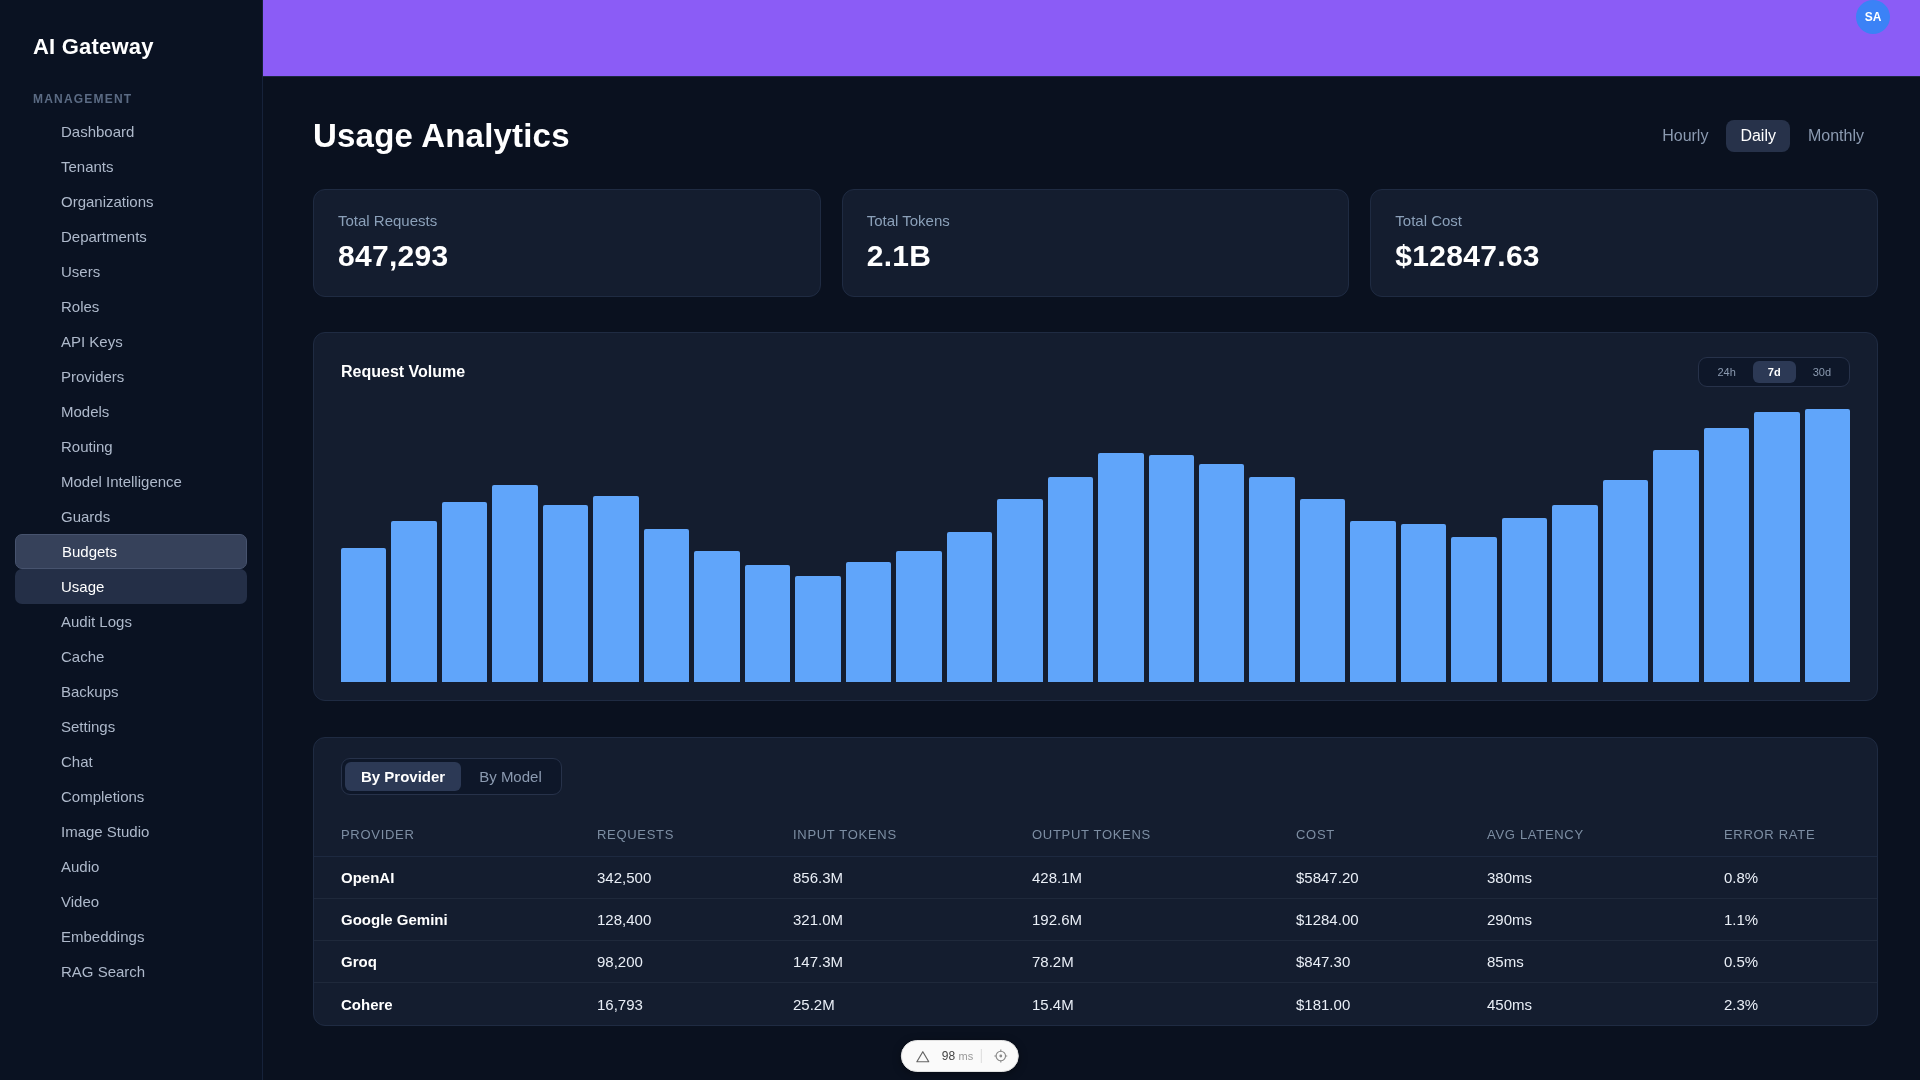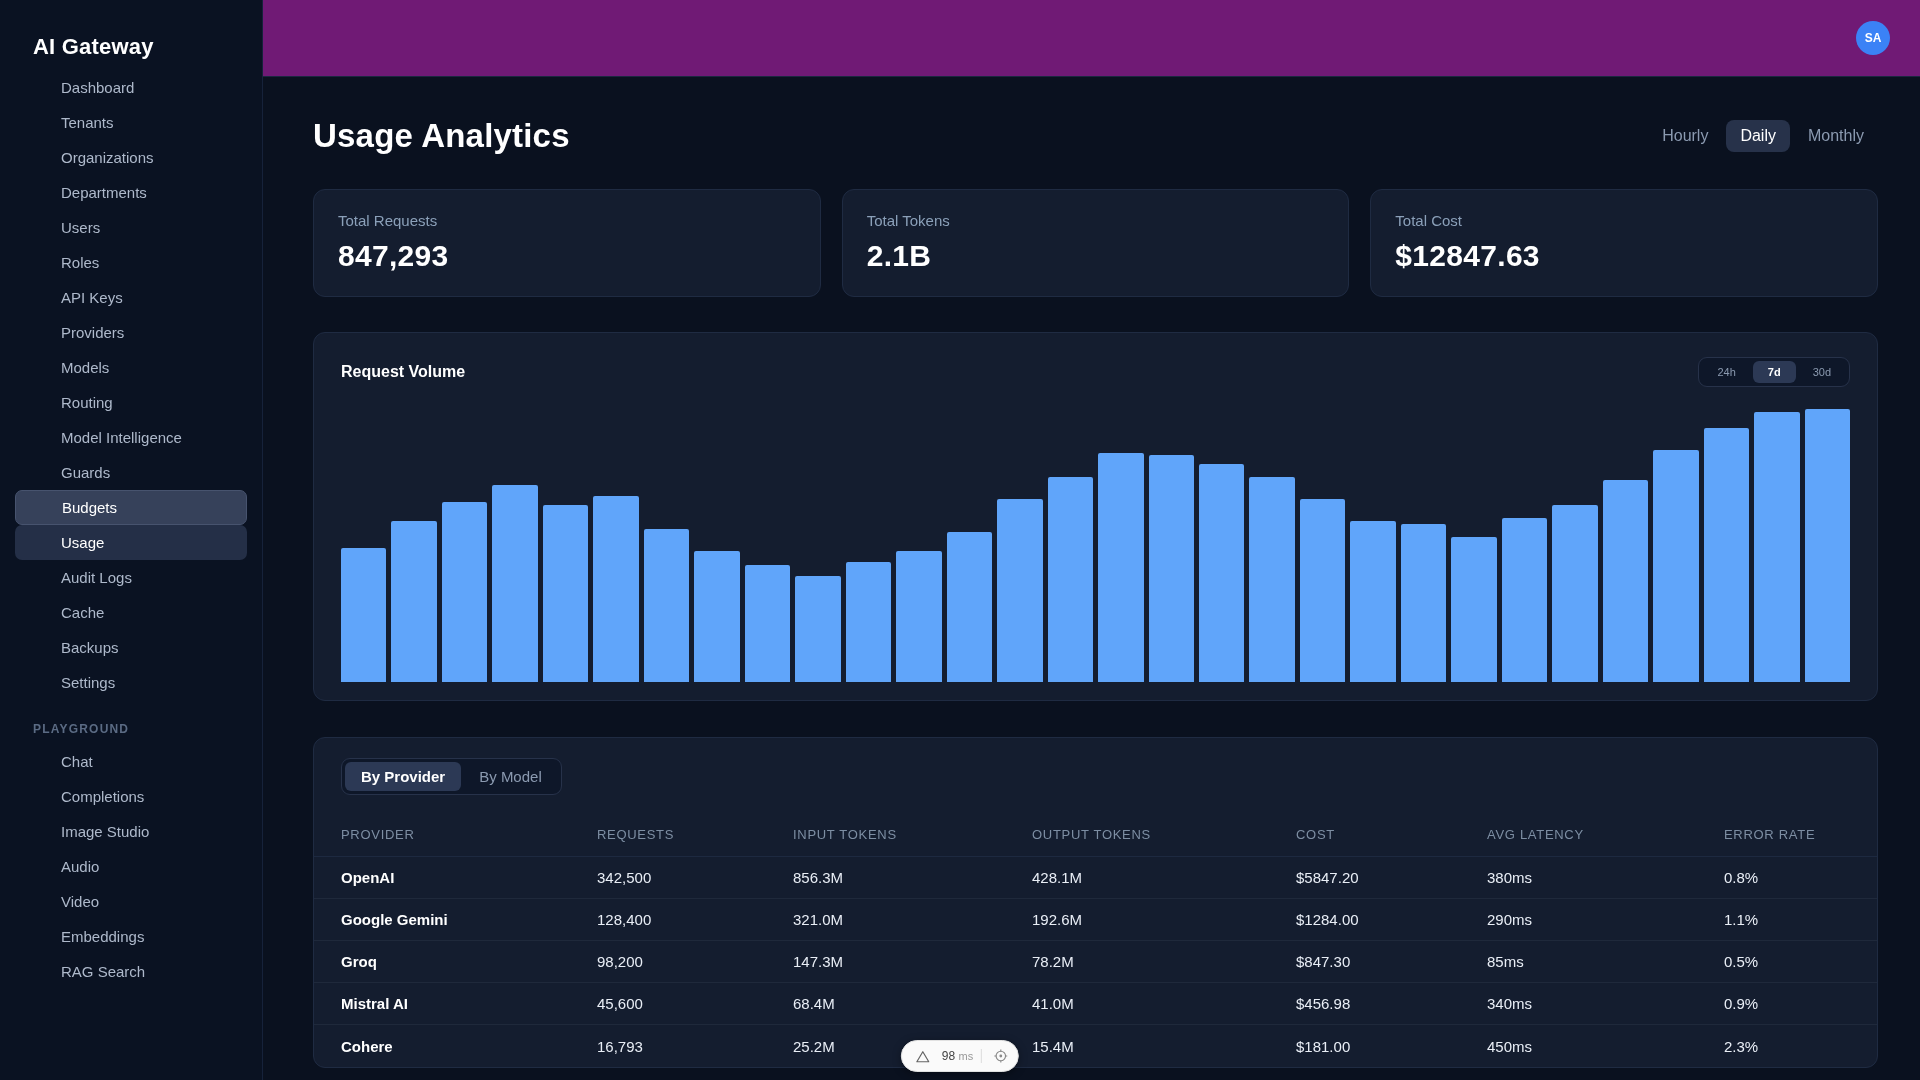--- a/index.html
+++ b/index.html
@@ -24,22 +24,22 @@
     height:35px; line-height:35px; font-size:15px; color:#aeb9cb;
     padding:0 0 0 46px; margin:0 15px; border-radius:7px; cursor:pointer;
     white-space:nowrap;
   }
   .sidebar-item.highlight { background:#36415a; color:#ffffff; border:1px solid #47536e; line-height:33px; }
   .sidebar-item.active { background:#242f47; color:#ffffff; }
 
   
   .main { flex:1; display:flex; flex-direction:column; height:100%; }
   .topbar {
-    height:77px; min-height:77px; background:#701a75; border-bottom:1px solid #1b2740;
-    display:flex; align-items:center; justify-content:flex-end; padding:0 30px;
+    height:77px; min-height:77px; background:#8b5cf6; border-bottom:1px solid #1b2740;
+    display:flex; align-items:flex-start; justify-content:flex-end; padding:0 30px;
   }
   .avatar {
     width:34px; height:34px; border-radius:50%; background:#3b82f6; color:#fff;
     font-size:12px; font-weight:bold; display:flex; align-items:center; justify-content:center;
     cursor:pointer;
   }
   .content { flex:1; padding:40px 42px 0 50px; overflow:hidden; background:#0a111f; }
 
   .page-head { display:flex; align-items:center; justify-content:space-between; margin-bottom:34px; }
   .page-title { font-size:33px; font-weight:bold; color:#ffffff; letter-spacing:0.2px; }
@@ -115,39 +115,39 @@
   .dev-pill .lat .unit { color:#999; font-size:11px; }
   .dev-pill .sep { width:1px; height:14px; background:#dcdcdc; }
   .dev-pill .icon-btn { display:flex; align-items:center; justify-content:center; width:22px; height:22px; border-radius:50%; cursor:pointer; }
 </style>
 </head>
 <body>
 
 <aside class="sidebar">
   <div class="app-title">AI Gateway</div>
   <nav id="sidebar-sections">
+      <div class="section-label">MANAGEMENT</div>
       <div class="sidebar-item">Dashboard</div>
       <div class="sidebar-item">Tenants</div>
       <div class="sidebar-item">Organizations</div>
       <div class="sidebar-item">Departments</div>
       <div class="sidebar-item">Users</div>
       <div class="sidebar-item">Roles</div>
       <div class="sidebar-item">API Keys</div>
       <div class="sidebar-item">Providers</div>
       <div class="sidebar-item">Models</div>
       <div class="sidebar-item">Routing</div>
       <div class="sidebar-item">Model Intelligence</div>
       <div class="sidebar-item">Guards</div>
       <div class="sidebar-item highlight">Budgets</div>
       <div class="sidebar-item active">Usage</div>
       <div class="sidebar-item">Audit Logs</div>
       <div class="sidebar-item">Cache</div>
       <div class="sidebar-item">Backups</div>
       <div class="sidebar-item">Settings</div>
-      <div class="section-label">PLAYGROUND</div>
       <div class="sidebar-item">Chat</div>
       <div class="sidebar-item">Completions</div>
       <div class="sidebar-item">Image Studio</div>
       <div class="sidebar-item">Audio</div>
       <div class="sidebar-item">Video</div>
       <div class="sidebar-item">Embeddings</div>
       <div class="sidebar-item">RAG Search</div>
     </nav>
 </aside>
 
@@ -264,29 +264,20 @@
           <div class="trow">
             <div class="cell provider">Groq</div>
             <div class="cell">98,200</div>
             <div class="cell">147.3M</div>
             <div class="cell">78.2M</div>
             <div class="cell">$847.30</div>
             <div class="cell">85ms</div>
             <div class="cell">0.5%</div>
           </div>
           <div class="trow">
-            <div class="cell provider">Mistral AI</div>
-            <div class="cell">45,600</div>
-            <div class="cell">68.4M</div>
-            <div class="cell">41.0M</div>
-            <div class="cell">$456.98</div>
-            <div class="cell">340ms</div>
-            <div class="cell">0.9%</div>
-          </div>
-          <div class="trow">
             <div class="cell provider">Cohere</div>
             <div class="cell">16,793</div>
             <div class="cell">25.2M</div>
             <div class="cell">15.4M</div>
             <div class="cell">$181.00</div>
             <div class="cell">450ms</div>
             <div class="cell">2.3%</div>
           </div>
         </div>
     </section>

